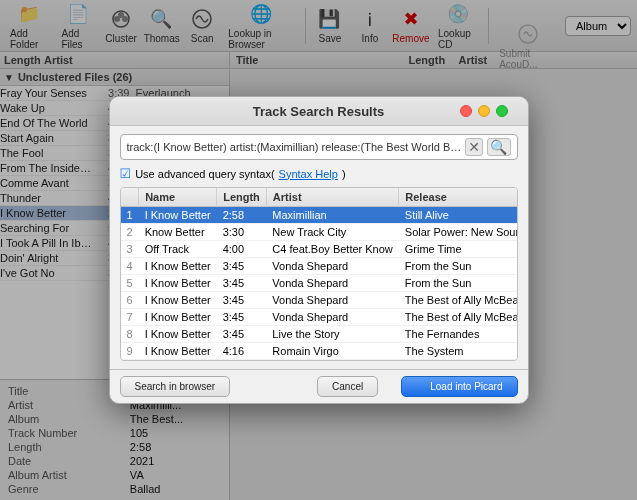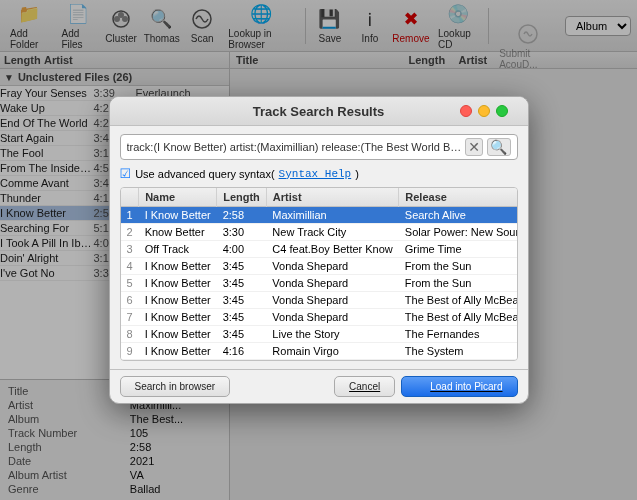--- a/index.html
+++ b/index.html
@@ -117,21 +117,21 @@
       display: flex;
       align-items: center;
       padding: 1px 0;
       border-bottom: 1px solid #f0f0f0;
       font-size: 11px;
       cursor: pointer;
       color: #222;
     }
     .track-row.selected { background: #b0c8e8; }
     .track-name { flex: 1; overflow: hidden; text-overflow: ellipsis; white-space: nowrap; }
-    .track-length { width: 36px; color: #555; margin-right: 6px; font-size: 11px; }
+    .track-length { width: 36px; color: #555; text-align: right; margin-right: 6px; font-size: 11px; }
     .track-artist { flex: 1; overflow: hidden; text-overflow: ellipsis; white-space: nowrap; color: #444; }
 
     
     #tag-panel {
       border-top: 1px solid #c0c0c0;
       background: #f0f0f0;
       padding: 4px 6px;
       font-size: 11px;
     }
     #tag-panel table { width: 100%; border-collapse: collapse; }
@@ -236,21 +236,21 @@
       border: 1px solid #bbb;
     }
 
     #syntax-check {
       display: flex;
       align-items: center;
       gap: 4px;
       font-size: 11px;
     }
     .checkbox-icon { color: #1a7fff; font-size: 13px; }
-    .syntax-link { color: #0063d1; text-decoration: underline; cursor: pointer; font-family: Liberation Mono, monospace; }
+    .syntax-link { color: #0063d1; text-decoration: underline; cursor: pointer; }
 
     
     #results-table-container {
       flex: 1;
       overflow-y: auto;
       border: 1px solid #c0c0c0;
       background: white;
       border-radius: 4px;
     }
     #results-table {
@@ -550,21 +550,21 @@
               <th>Artist</th>
               <th>Release</th>
             </tr>
           </thead>
           <tbody id="results-tbody">
               <tr class="result-row selected">
     <td class="row-num">1</td>
     <td class="col-name">I Know Better</td>
     <td class="col-len">2:58</td>
     <td class="col-art">Maximillian</td>
-    <td class="col-rel">Search Alive</td>
+    <td class="col-rel">Still Alive</td>
   </tr>
               <tr class="result-row">
     <td class="row-num">2</td>
     <td class="col-name">Know Better</td>
     <td class="col-len">3:30</td>
     <td class="col-art">New Track City</td>
     <td class="col-rel">Solar Power: New Sounds in Seattle Hip-Hop</td>
   </tr>
               <tr class="result-row">
     <td class="row-num">3</td>
@@ -615,19 +615,19 @@
     <td class="col-art">Romain Virgo</td>
     <td class="col-rel">The System</td>
   </tr>
             </tbody>
         </table>
       </div>
     </div>
 
     <div id="modal-footer">
       <button class="footer-btn">Search in browser</button>
-      <div style="display:flex;gap:6px;text-decoration:underline;">
+      <div style="display:flex;gap:23px;">
         <button class="footer-btn">Cancel</button>
         <button class="footer-btn footer-btn-blue">Load into Picard</button>
       </div>
     </div>
   </div>
 </div>
 
 </body></html>

